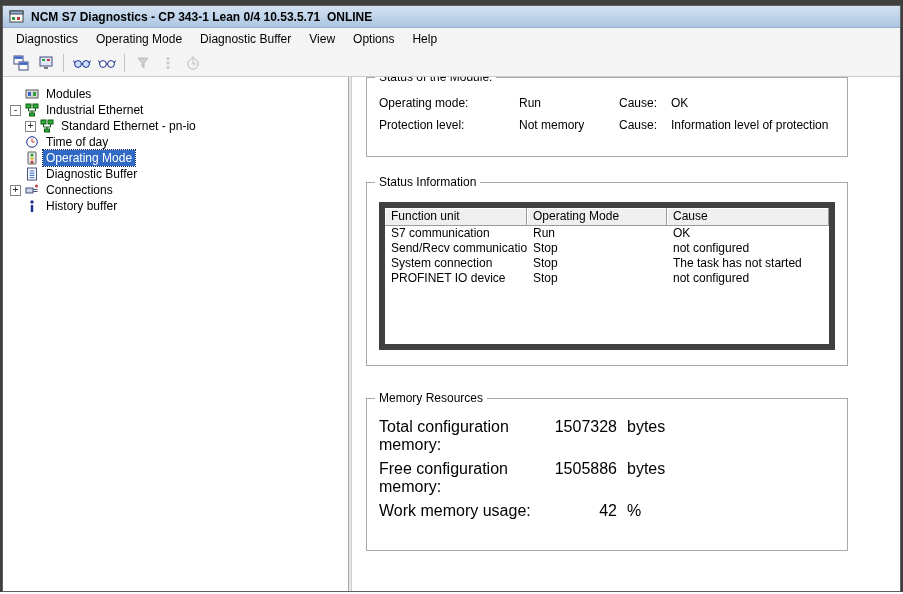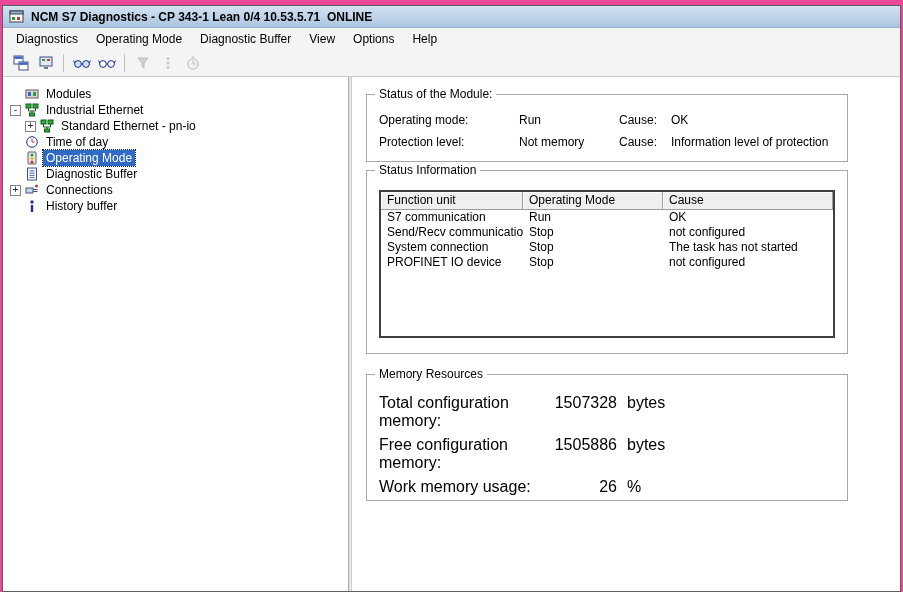--- a/index.html
+++ b/index.html
@@ -1,17 +1,17 @@
 <!DOCTYPE html>
 <html><head>
 <meta charset="utf-8">
 <style>
   * { box-sizing: border-box; margin: 0; padding: 0; }
   body { font-family: "Liberation Sans", "DejaVu Sans", sans-serif; background: #fff; }
-  .screen { width: 903px; height: 592px; background: #ec4899; position: relative; overflow: hidden; text-decoration: underline; }
+  .screen { width: 903px; height: 592px; background: #404040; position: relative; overflow: hidden; text-decoration: underline; }
   .window { position: absolute; left: 2px; top: 5px; width: 899px; height: 587px;
             border: 1px solid #5f5f5f; background: #f2f2f2; display: flex; flex-direction: column; }
 
   .titlebar { flex: 0 0 22px; background: linear-gradient(#d4e2f2, #abc5e1);
               display: flex; align-items: center; padding: 0 6px; gap: 6px; border-bottom: 1px solid #9ab0c8; }
   .title-text { font-weight: bold; font-size: 12px; color: #000; white-space: pre; }
 
   .menubar { flex: 0 0 21px; background: #f4f4f4; display: flex; align-items: center; padding: 0 4px; }
   .menu-item { padding: 3px 9px; font-size: 12px; cursor: default; }
 
@@ -33,34 +33,34 @@
          font-size: 10px; line-height: 8px; text-align: center; color: #333;
          font-family: "DejaVu Sans Mono", monospace; }
   .exp-spacer { flex: 0 0 11px; width: 11px; }
   .tree-icon { flex: 0 0 14px; width: 14px; height: 14px; display: flex; }
   .tree-label { padding: 1px 3px; }
   .tree-label.selected { background: #316ac5; color: #fff; outline: 1px dotted #10265a; }
 
   .groupbox { position: relative; border: 1px solid #a8a8a8; width: 482px; background: #fff; }
   .gb-title { position: absolute; top: -8px; left: 8px; background: #fff; padding: 0 4px; font-size: 12px; white-space: nowrap; }
 
-  .gb1 { margin-top: 17px; padding: 18px 12px 12px; }
+  .gb1 { padding: 18px 12px 24px; }
   .gb1-grid { display: grid; grid-template-columns: 140px 100px 52px auto; row-gap: 8px; font-size: 12px; }
 
-  .gb2 { margin-top: 8px; padding: 19px 12px 15px; }
-  .s-table { border: 2px solid #404040; background: #fff; height: 148px; font-size: 12px;
+  .gb2 { margin-top: 25px; padding: 19px 12px 15px; }
+  .s-table { border: 6px solid #404040; background: #fff; height: 148px; font-size: 12px;
              display: flex; flex-direction: column; overflow: hidden; }
   .t-head { display: grid; grid-template-columns: 142px 140px 1fr; flex: 0 0 18px; }
   .th { background: #efefef; box-shadow: inset -1px -1px 0 #9c9c9c, inset 1px 1px 0 #ffffff;
         padding: 1px 6px; white-space: nowrap; overflow: hidden; }
   .t-row { display: grid; grid-template-columns: 142px 140px 1fr; height: 15px; }
   .td { padding: 0 6px; white-space: nowrap; overflow: hidden; }
   .t-fill { flex: 1; }
 
-  .gb3 { margin-top: 20px; padding: 19px 12px 4px; }
+  .gb3 { margin-top: 32px; padding: 19px 12px 30px; }
   .mem-grid { display: grid; grid-template-columns: 170px 68px 60px; row-gap: 6px; font-size: 16px; }
   .mem-val { text-align: right; }
   .mem-unit { padding-left: 10px; }
 
   svg { display: block; }
 </style>
 </head>
 <body>
 
 <div class="screen">
@@ -295,21 +295,21 @@
       <div class="groupbox gb3">
         <span class="gb-title">Memory Resources</span>
         <div class="mem-grid">
           <span>Total configuration memory:</span>
           <span class="mem-val">1507328</span>
           <span class="mem-unit">bytes</span>
           <span>Free configuration memory:</span>
           <span class="mem-val">1505886</span>
           <span class="mem-unit">bytes</span>
           <span>Work memory usage:</span>
-          <span class="mem-val">26</span>
+          <span class="mem-val">42</span>
           <span class="mem-unit">%</span>
         </div>
       </div>
 
     </div>
   </div>
 
 </div>
 </div>
 

